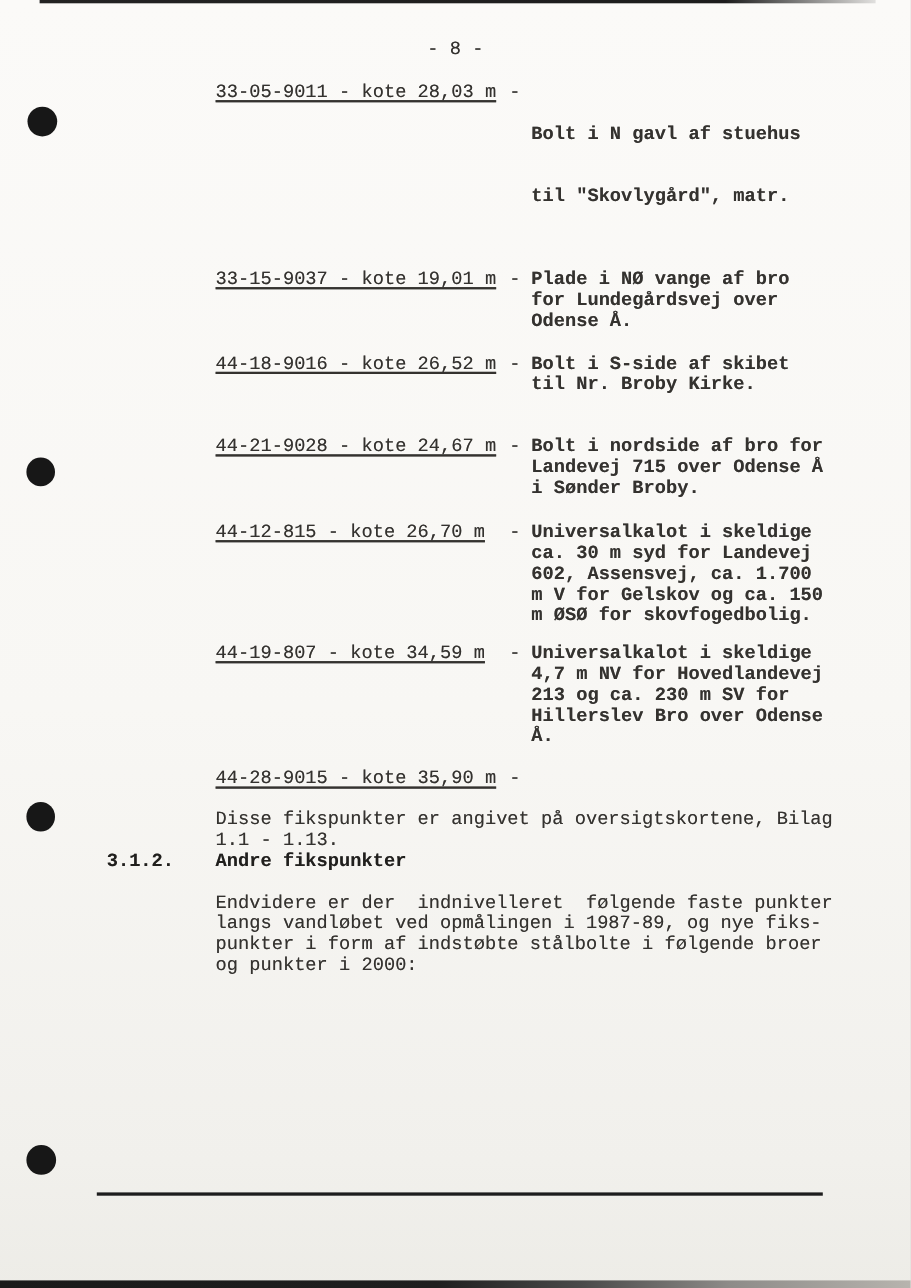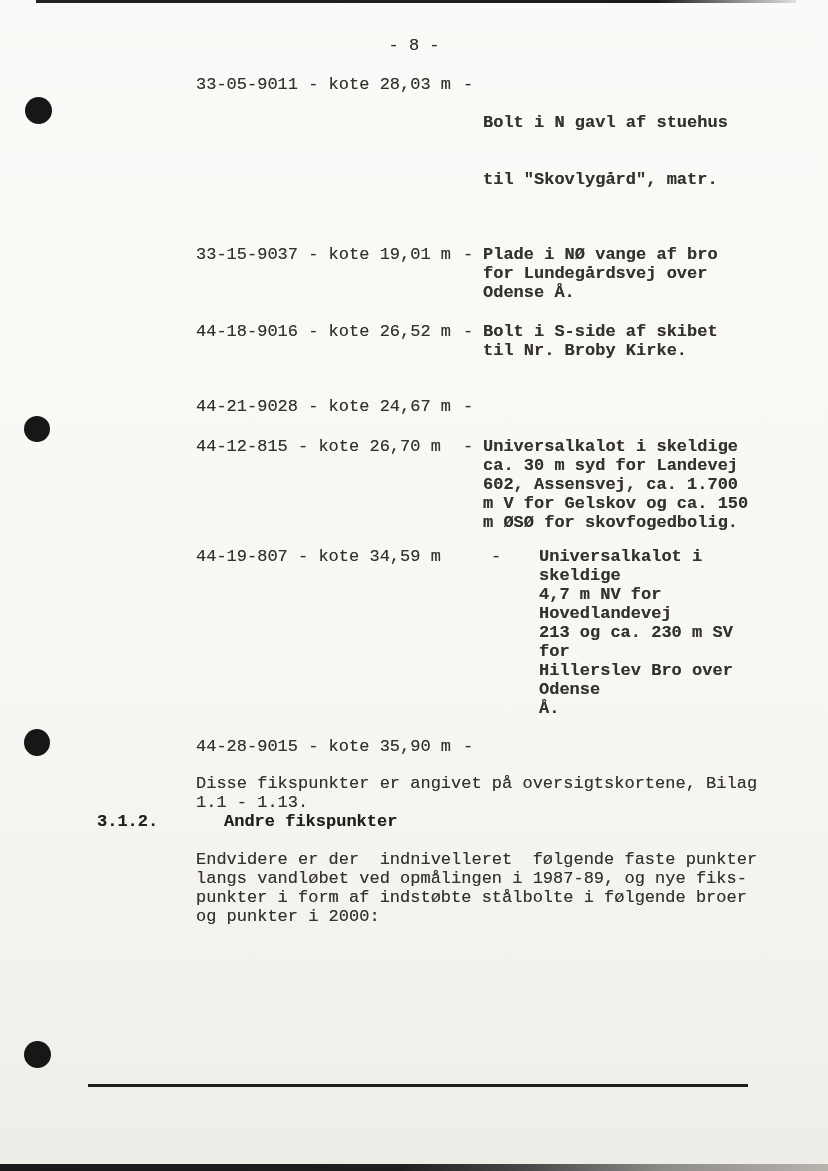--- a/index.html
+++ b/index.html
@@ -37,32 +37,33 @@
     text-align: center;
   }
   .content {
     position: absolute; left: 97px; top: 75px; width: 672px;
   }
   .fp-row {
     display: flex; align-items: flex-start; margin-left: 99px;
   }
   .fp-id {
     flex: 0 0 267px;
+    text-decoration: underline;
     text-underline-offset: 3px;
     text-decoration-thickness: 1.5px;
     white-space: pre;
   }
   .fp-dash { flex: 0 0 20px; }
   .fp-desc { flex: 1 1 auto; white-space: pre-wrap; font-weight: bold; }
   .mb18 { margin-bottom: 18px; }
   .mb20 { margin-bottom: 20px; }
   .mb37 { margin-bottom: 37px; }
   .mb21 { margin-bottom: 21px; }
   .mb15 { margin-bottom: 15px; }
-  .mb19 { margin-bottom: 19px; gap: 28px; }
+  .mb19 { margin-bottom: 19px; }
   .body-par {
     margin: 0 0 0 99px; white-space: pre-wrap;
   }
   .heading-row { display: flex; font-weight: bold; color: #201f1d; }
   .sec-num { flex: 0 0 99px; }
   .u { text-decoration: underline; text-underline-offset: 3px; text-decoration-thickness: 1.5px; }
   .footer-rule {
     position: absolute; left: 88px; top: 1084px; width: 660px; height: 3px;
     background: #1d1d1d;
   }
@@ -104,20 +105,23 @@
     <div class="fp-row mb37">
       <span class="fp-id">44-18-9016 - kote 26,52 m</span>
       <span class="fp-dash">-</span>
       <div class="fp-desc">Bolt i S-side af skibet
 til Nr. Broby Kirke.</div>
     </div>
 
     <div class="fp-row mb21">
       <span class="fp-id">44-21-9028 - kote 24,67 m</span>
       <span class="fp-dash">-</span>
+      <div class="fp-desc">Bolt i nordside af bro for
+Landevej 715 over Odense Å
+i Sønder Broby.</div>
     </div>
 
     <div class="fp-row mb15">
       <span class="fp-id">44-12-815 - kote 26,70 m</span>
       <span class="fp-dash">-</span>
       <div class="fp-desc">Universalkalot i skeldige
 ca. 30 m syd for Landevej
 602, Assensvej, ca. 1.700
 m V for Gelskov og ca. 150
 m ØSØ for skovfogedbolig.</div>

